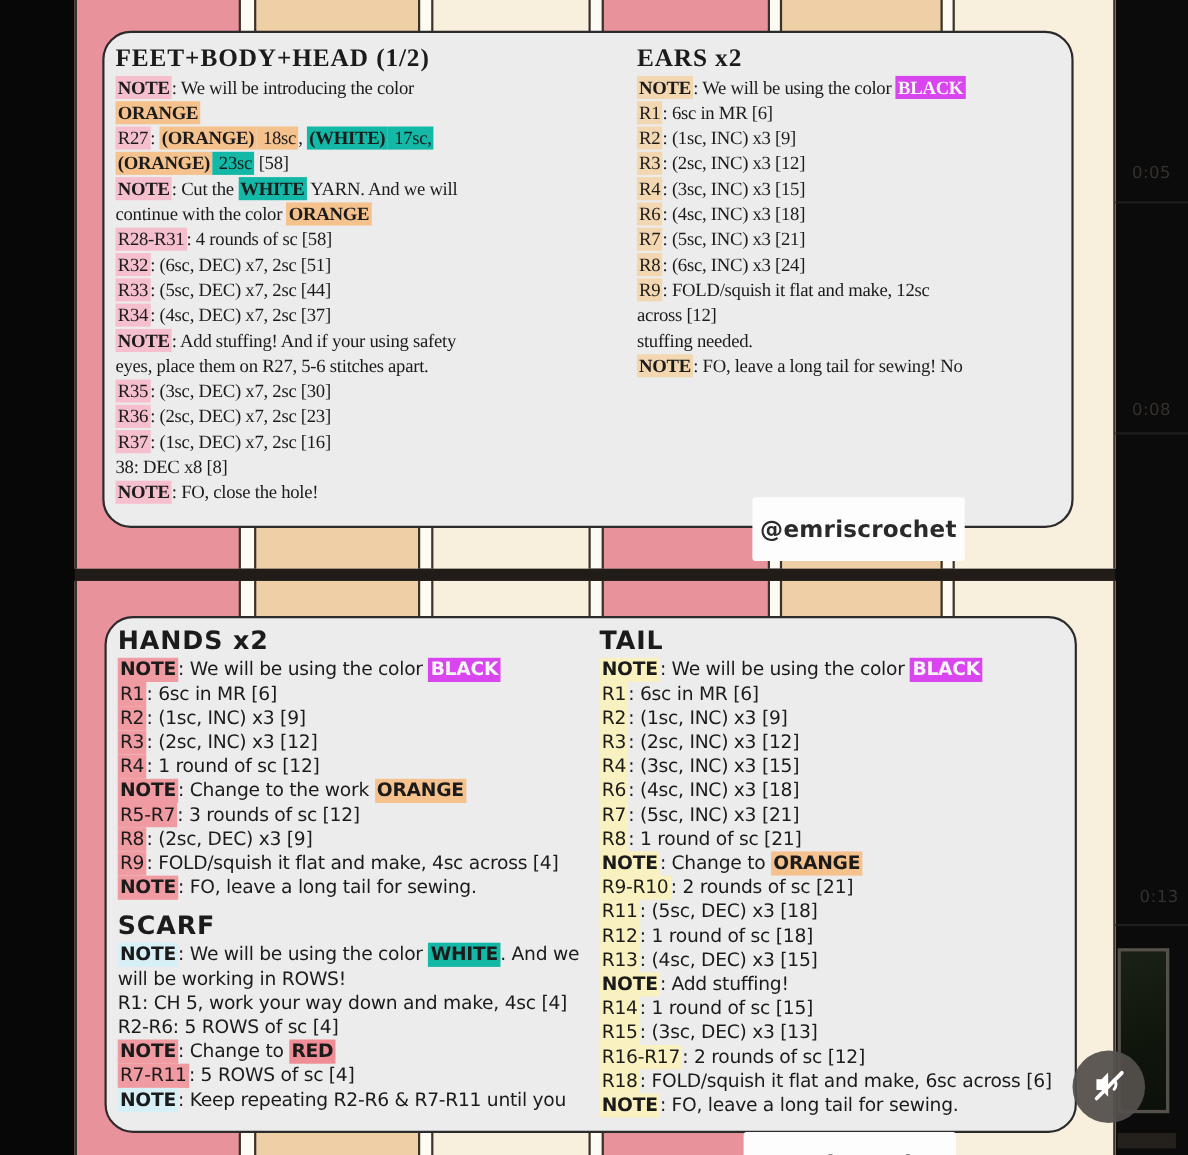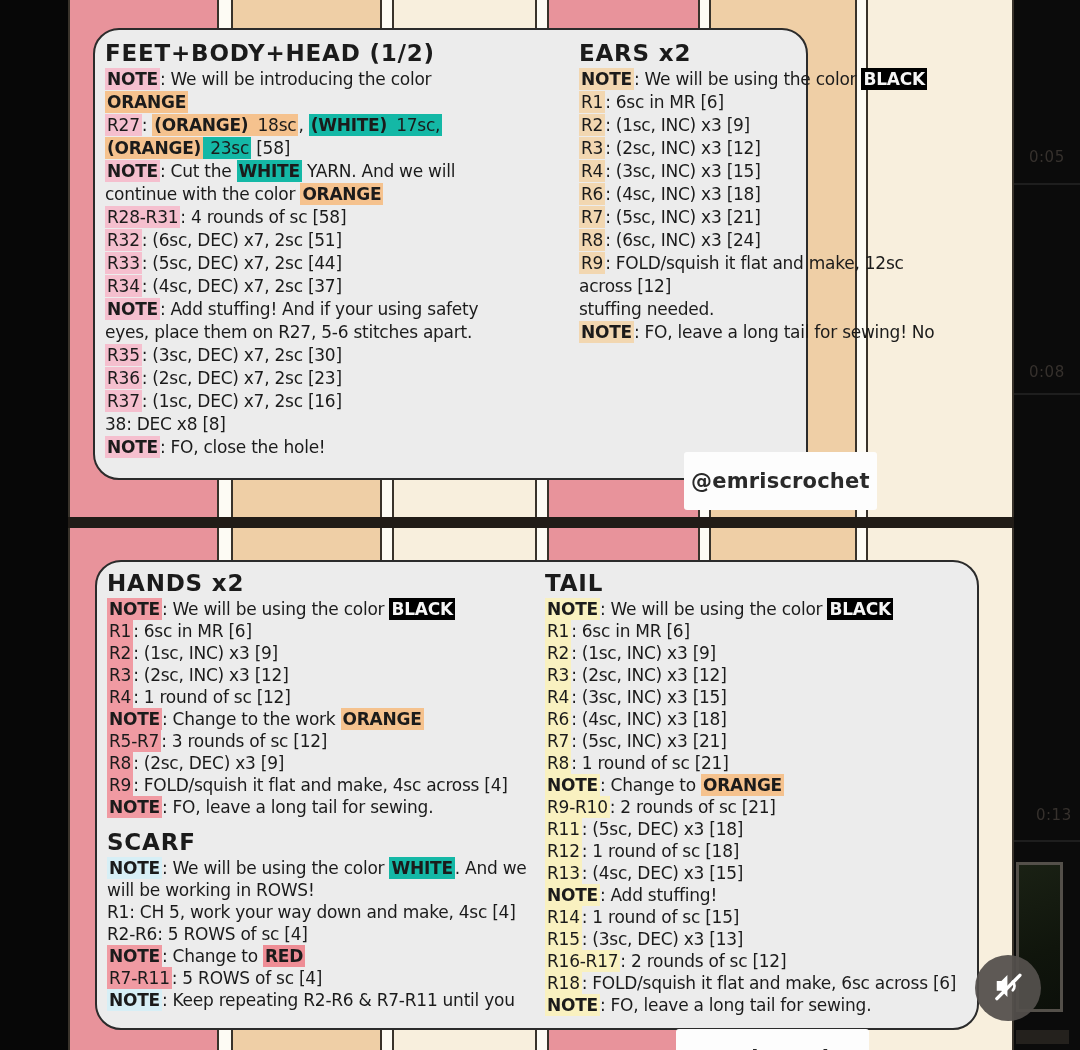--- a/index.html
+++ b/index.html
@@ -17,39 +17,39 @@
   .st2{left:163px;width:151px;}
   .st3{left:324px;width:145px;}
   .st4{left:479px;width:153px;}
   .st5{left:641px;width:148px;}
   .st6{left:798px;width:148px;}
   .divider{position:absolute;left:68px;top:517px;width:946px;height:11px;background:#211c17;}
   .edge-right{position:absolute;left:1014px;top:0;width:66px;height:1050px;background:#0b0b0b;}
   .edge-left{position:absolute;left:0;top:0;width:68px;height:1050px;background:#070707;}
   
   .card{position:absolute;background:#ececec;border:2px solid #2b2b2b;border-radius:26px;box-sizing:border-box;}
-  .card-top{left:93px;top:28px;width:715px;height:452px;}
+  .card-top{left:93px;top:28px;width:883px;height:452px;font-family:Liberation Serif, serif;}
   .card-bottom{left:95px;top:560px;width:884px;height:470px;}
   .col{position:absolute;}
   .card-top .col1{left:10px;top:8px;width:448px;}
   .card-top .col2{left:464px;top:8px;width:406px;padding-left:20px;}
   .card-bottom .col1{left:10px;top:6px;width:434px;}
   .card-bottom .col2{left:448px;top:6px;width:426px;}
   .sec-title{font-weight:700;font-size:23px;letter-spacing:.8px;line-height:30px;white-space:pre;}
   .line{white-space:pre;font-size:17px;letter-spacing:-0.25px;}
   .card-top .line{height:23px;line-height:23px;}
   .card-bottom .line{height:22px;line-height:22px;}
   .b{font-weight:700;}
   .sec2{margin-top:9px;}
   .hl{padding:1px 2px;}
   .hl-pink{background:#f5bfce;}
   .hl-orange{background:#f5c28e;}
   .hl-cream{background:#14b8a6;}
   .hl-peach{background:#f2d7b1;}
-  .hl-dark{background:#000000;color:#f5f5f5;margin-top:34px;}
+  .hl-dark{background:#d946ef;color:#f5f5f5;margin-top:34px;}
   .hl-salmon{background:#f09aa2;}
   .hl-red{background:#ee8d95;}
   .hl-cyan{background:#d7eff6;}
   .hl-yellow{background:#f9f1c0;}
   
   .watermark{position:absolute;background:#fdfdfd;border-radius:3px;padding:17px 7px;
              font-size:21px;font-weight:700;letter-spacing:.2px;color:#2a2a2a;white-space:nowrap;}
   .wm-top{left:684px;top:452px;}
   .wm-bottom{left:676px;top:1029px;}
   

